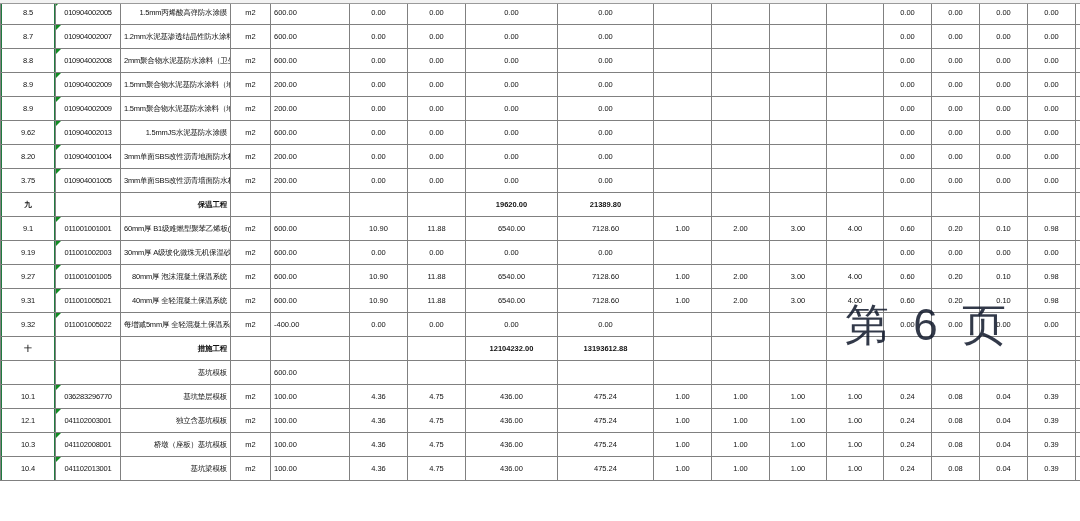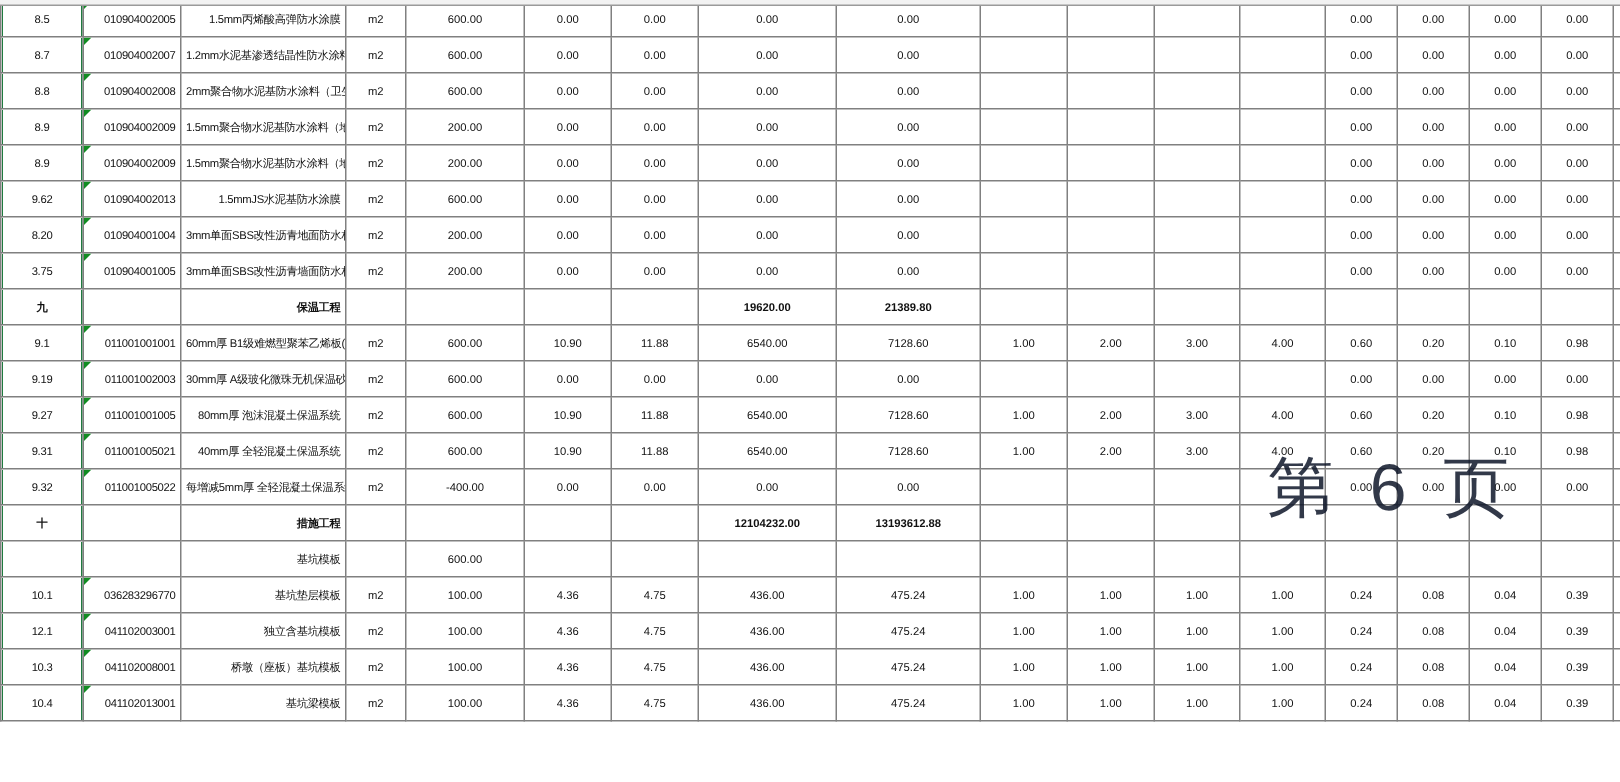--- a/index.html
+++ b/index.html
@@ -50,21 +50,21 @@
   col.c-b2     { width: 58px; }
   col.c-b3     { width: 57px; }
   col.c-b4     { width: 57px; }
   col.c-w1     { width: 48px; }
   col.c-w2     { width: 48px; }
   col.c-w3     { width: 48px; }
   col.c-w4     { width: 48px; }
   col.c-tail   { width: 53px; }
 
   .t-center { text-align: center; }
-  .t-right  { text-align: center; padding-right: 6px; }
+  .t-right  { text-align: left; padding-right: 6px; }
   .t-left   { text-align: left; padding-left: 4px; }
 
   .bg-peach { background: #fbe0ca; }
   .bg-blue  { background: #c3d6ec; }
   .bg-green { background: #ccf2cc; }
   .bg-white { background: #ffffff; }
   .bg-strongblue { background: #4a7fc8; color: #0d1a33; }
 
   .bold { font-weight: bold; }
 
@@ -79,21 +79,20 @@
   }
   td.seqcell, td.codecell {
     font-size: 7px;
     letter-spacing: -0.2px;
   }
   td.numcell { font-size: 7.5px; }
 
   
   .corner-mark {
     position: relative;
-    text-align: right;
   }
   .corner-mark::before {
     content: "";
     position: absolute;
     top: 0; left: 0;
     border-top: 5px solid #118c22;
     border-right: 5px solid transparent;
   }
 
   

